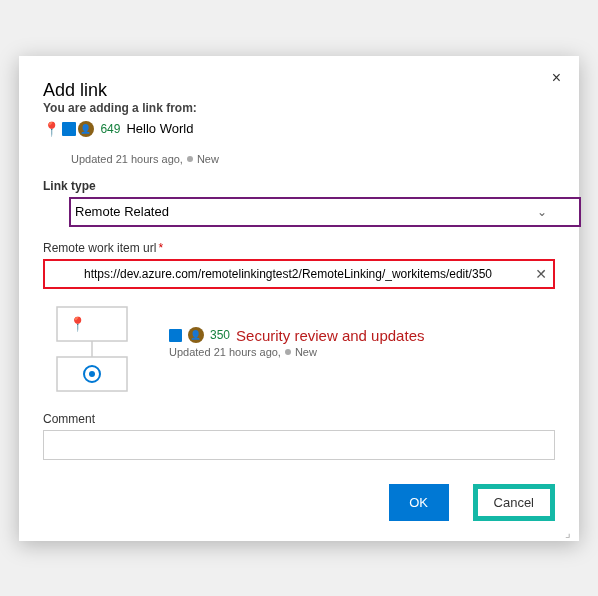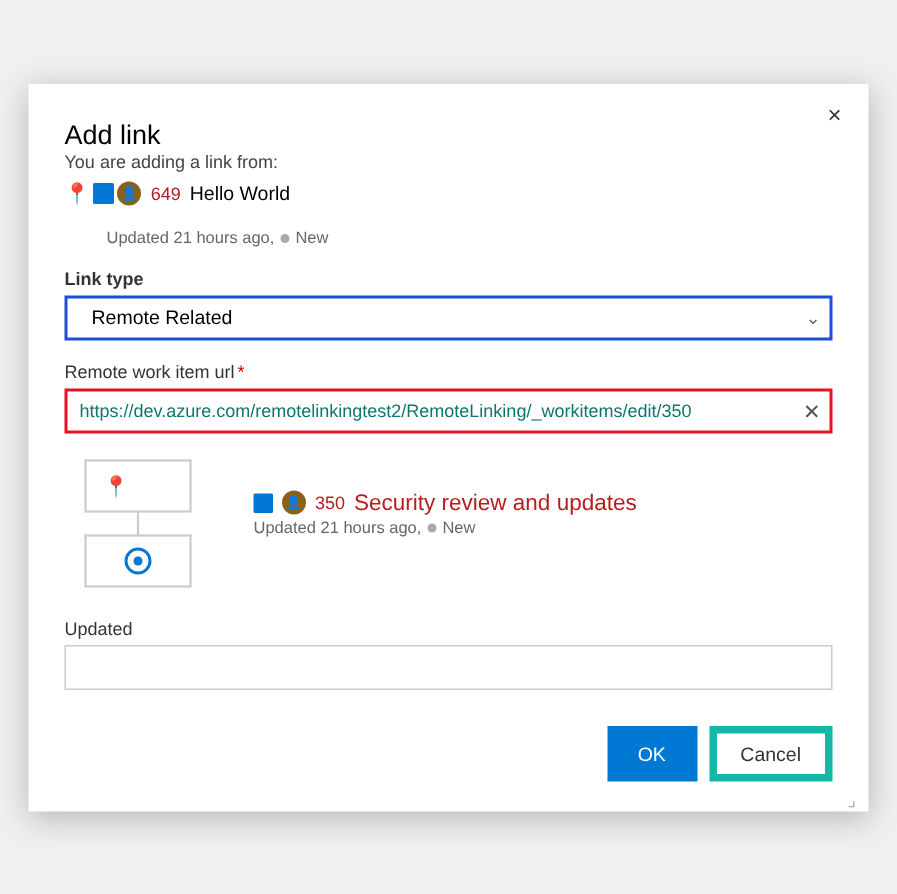--- a/index.html
+++ b/index.html
@@ -33,20 +33,21 @@
     }
     .dialog-title {
       font-size: 18px;
       font-weight: 400;
       color: #000;
     }
     .adding-from-label {
       font-size: 12px;
       color: #444;
       margin-bottom: 6px;
+      font-weight: bold;
     }
     .work-item-info {
       display: flex;
       align-items: center;
       gap: 6px;
       margin-bottom: 16px;
     }
     .wi-icons {
       display: flex;
       align-items: center;
@@ -102,51 +103,53 @@
     .field-label .required {
       color: #d10000;
       margin-left: 2px;
     }
     .select-wrapper {
       position: relative;
       margin-bottom: 14px;
     }
     .link-type-select {
       width: 100%;
-      padding: 5px 30px 5px 16px;
-      border: 2px solid #1d4ed8;
+      padding: 5px 30px 5px 4px;
+      border: 2px solid #701a75;
       border-radius: 0;
       font-size: 13px;
       appearance: none;
       background: #fff;
       cursor: pointer;
       color: #000;
       height: 30px;
+      margin-left: 26px;
     }
     .select-chevron {
       position: absolute;
       right: 8px;
       top: 50%;
       transform: translateY(-50%);
       pointer-events: none;
       color: #666;
       font-size: 12px;
     }
     .url-wrapper {
       position: relative;
       margin-bottom: 14px;
     }
     .url-input {
       width: 100%;
       padding: 5px 30px 5px 8px;
       border: 2px solid #e81123;
       font-size: 12px;
-      color: #0f766e;
+      color: #000000;
       height: 30px;
       outline: none;
+      text-align: center;
     }
     .url-clear-btn {
       position: absolute;
       right: 6px;
       top: 50%;
       transform: translateY(-50%);
       background: none;
       border: none;
       cursor: pointer;
       color: #555;
@@ -193,21 +196,21 @@
       width: 100%;
       height: 30px;
       border: 1px solid #ccc;
       padding: 4px 8px;
       font-size: 13px;
       outline: none;
     }
     .dialog-footer {
       display: flex;
       justify-content: flex-end;
-      gap: 8px;
+      gap: 24px;
       padding-top: 4px;
     }
     .btn-ok {
       background: #0078d4;
       color: #fff;
       border: none;
       padding: 6px 20px;
       font-size: 13px;
       cursor: pointer;
       min-width: 60px;
@@ -235,21 +238,21 @@
     .board-icon-sm {
       display: inline-block;
       width: 13px;
       height: 13px;
       background: #0078d4;
       border-radius: 1px;
       flex-shrink: 0;
     }
     .num-badge {
       font-size: 12px;
-      color: #b91c1c;
+      color: #15803d;
     }
   </style>
 </head>
 <body>
 
 <div class="dialog">
 
   <button class="close-btn">×</button>
 
   <div class="dialog-title">Add link</div>
@@ -314,21 +317,21 @@
       </div>
       <div class="linked-item-meta">
         <span>Updated 21 hours ago,</span>
         <span class="status-dot"></span>
         <span>New</span>
       </div>
     </div>
   </div>
 
   <div class="comment-section">
-    <div class="field-label">Updated</div>
+    <div class="field-label">Comment</div>
     <input type="text" class="comment-input" placeholder="" style="">
   </div>
 
   <div class="dialog-footer">
     <button class="btn-ok">OK</button>
     <button class="btn-cancel">Cancel</button>
   </div>
 
   <div class="resize-handle">⌟</div>
 </div>

